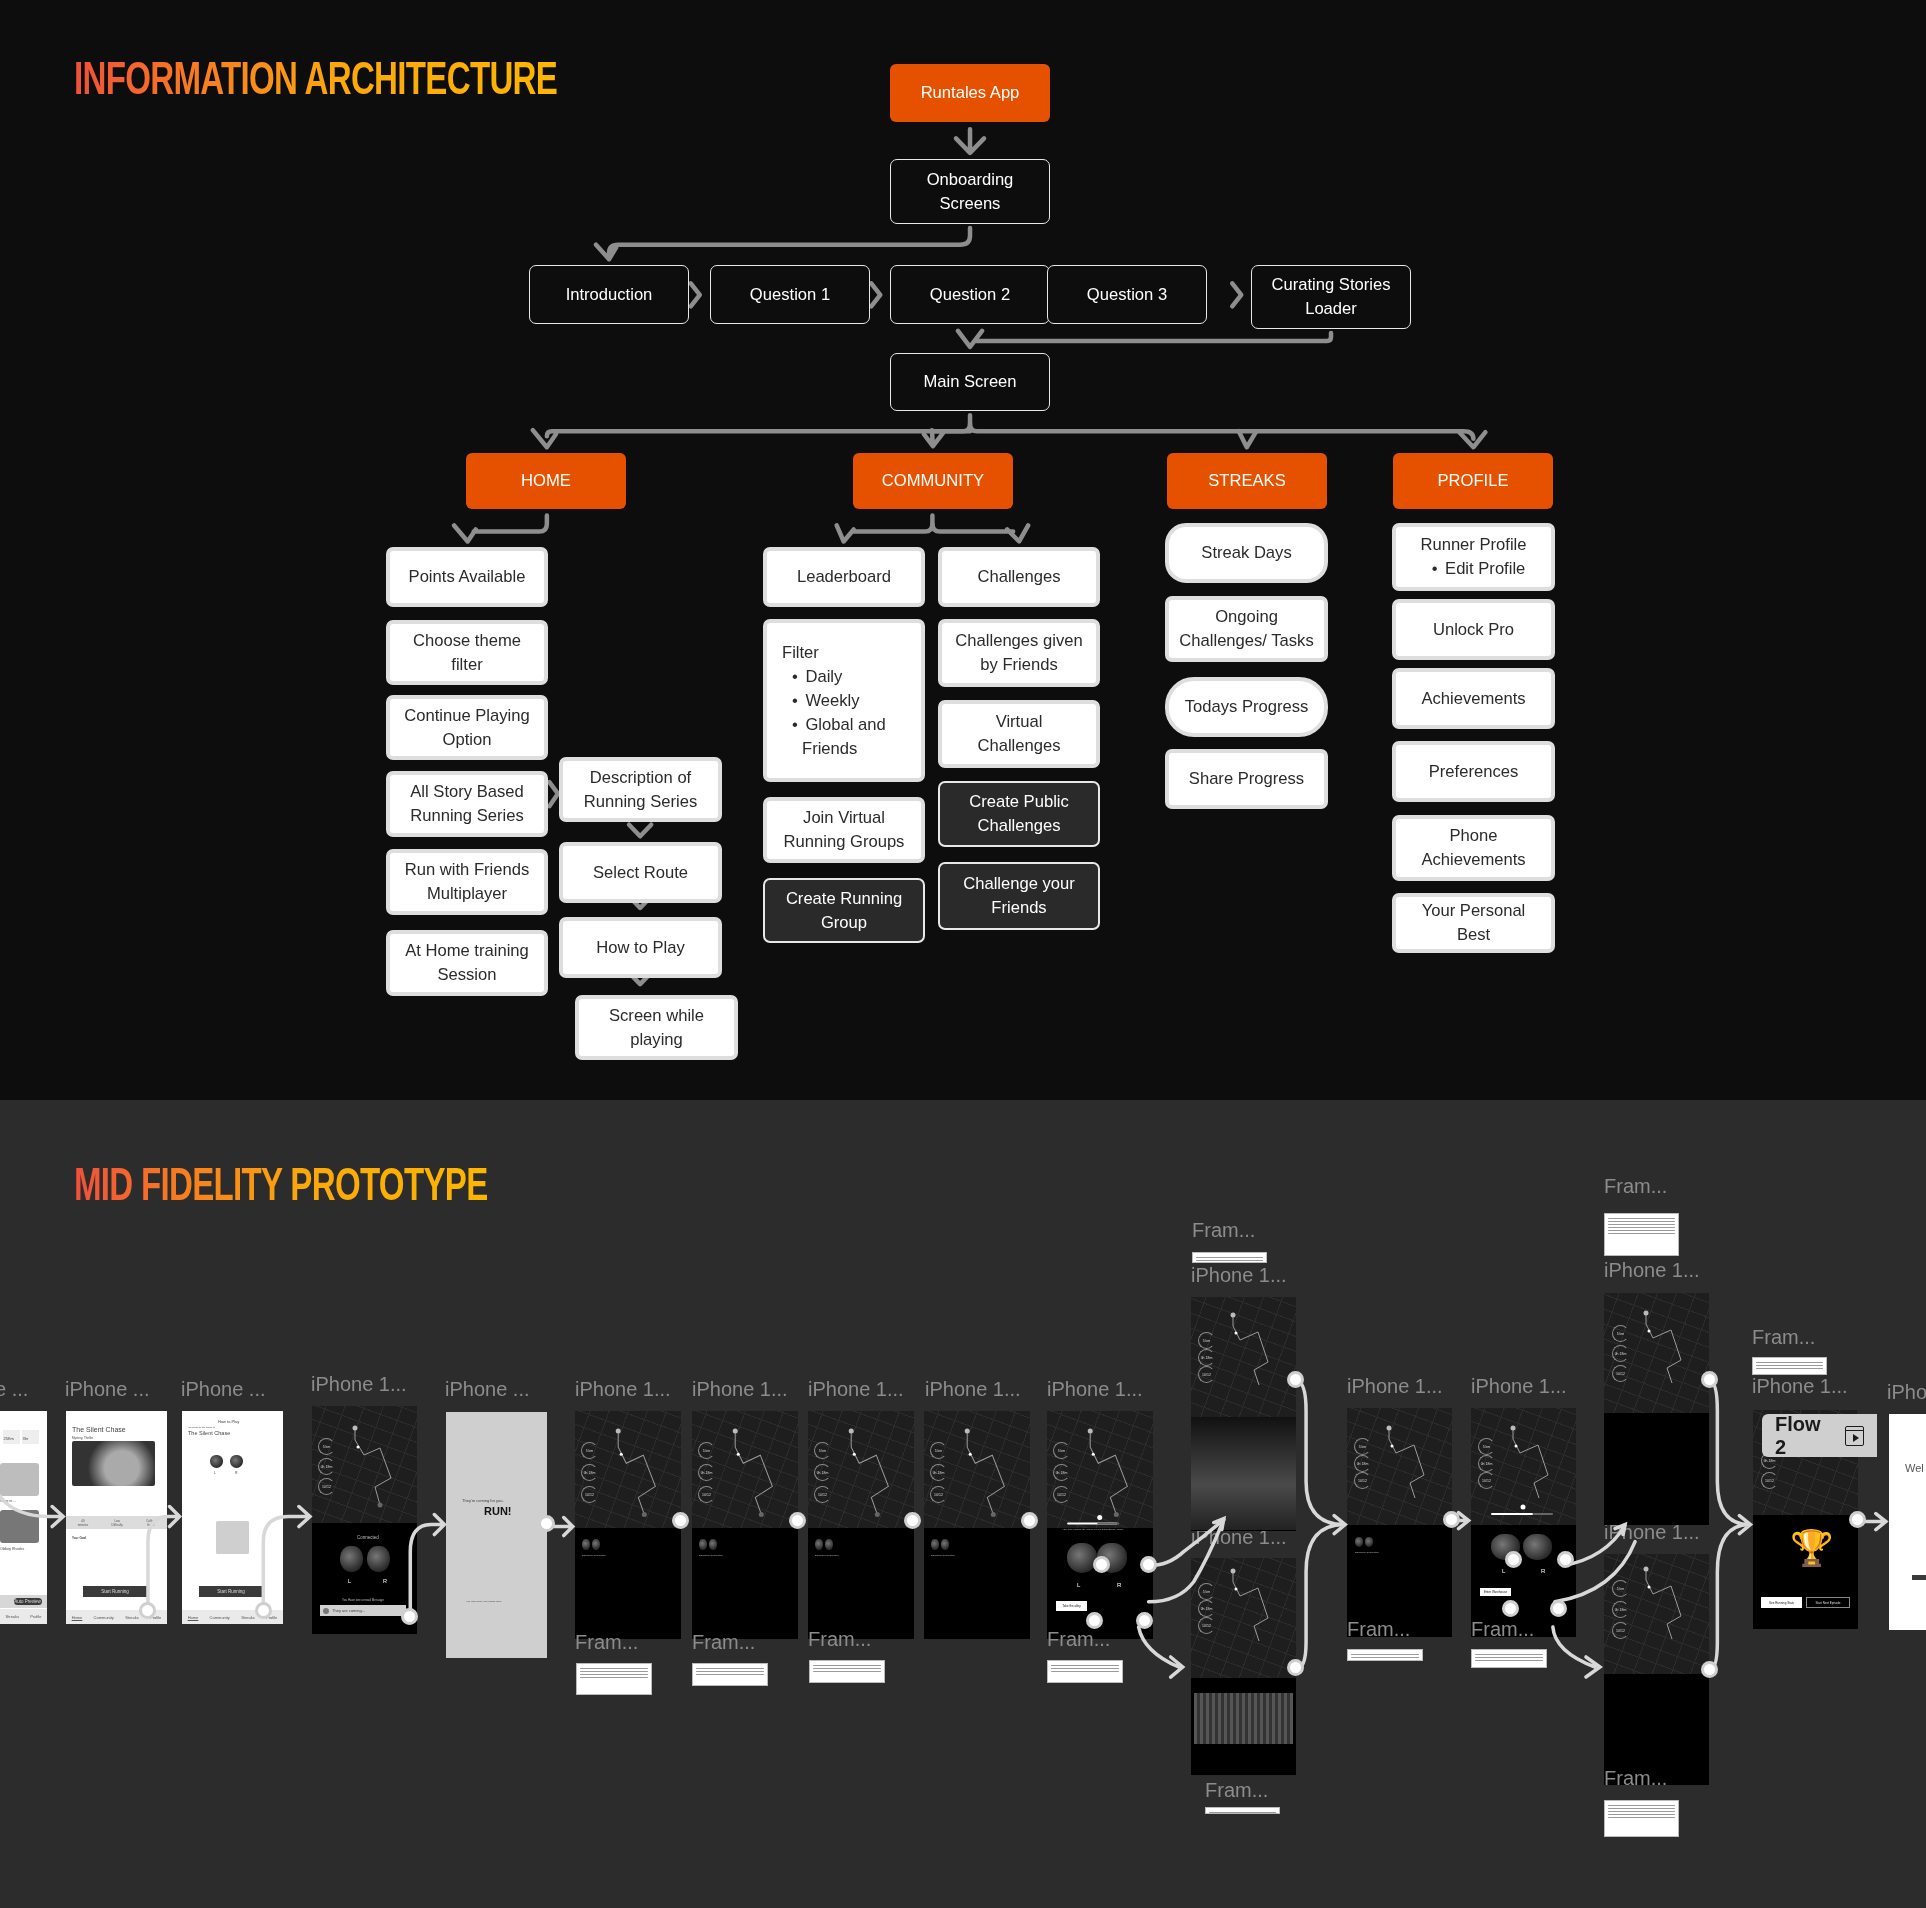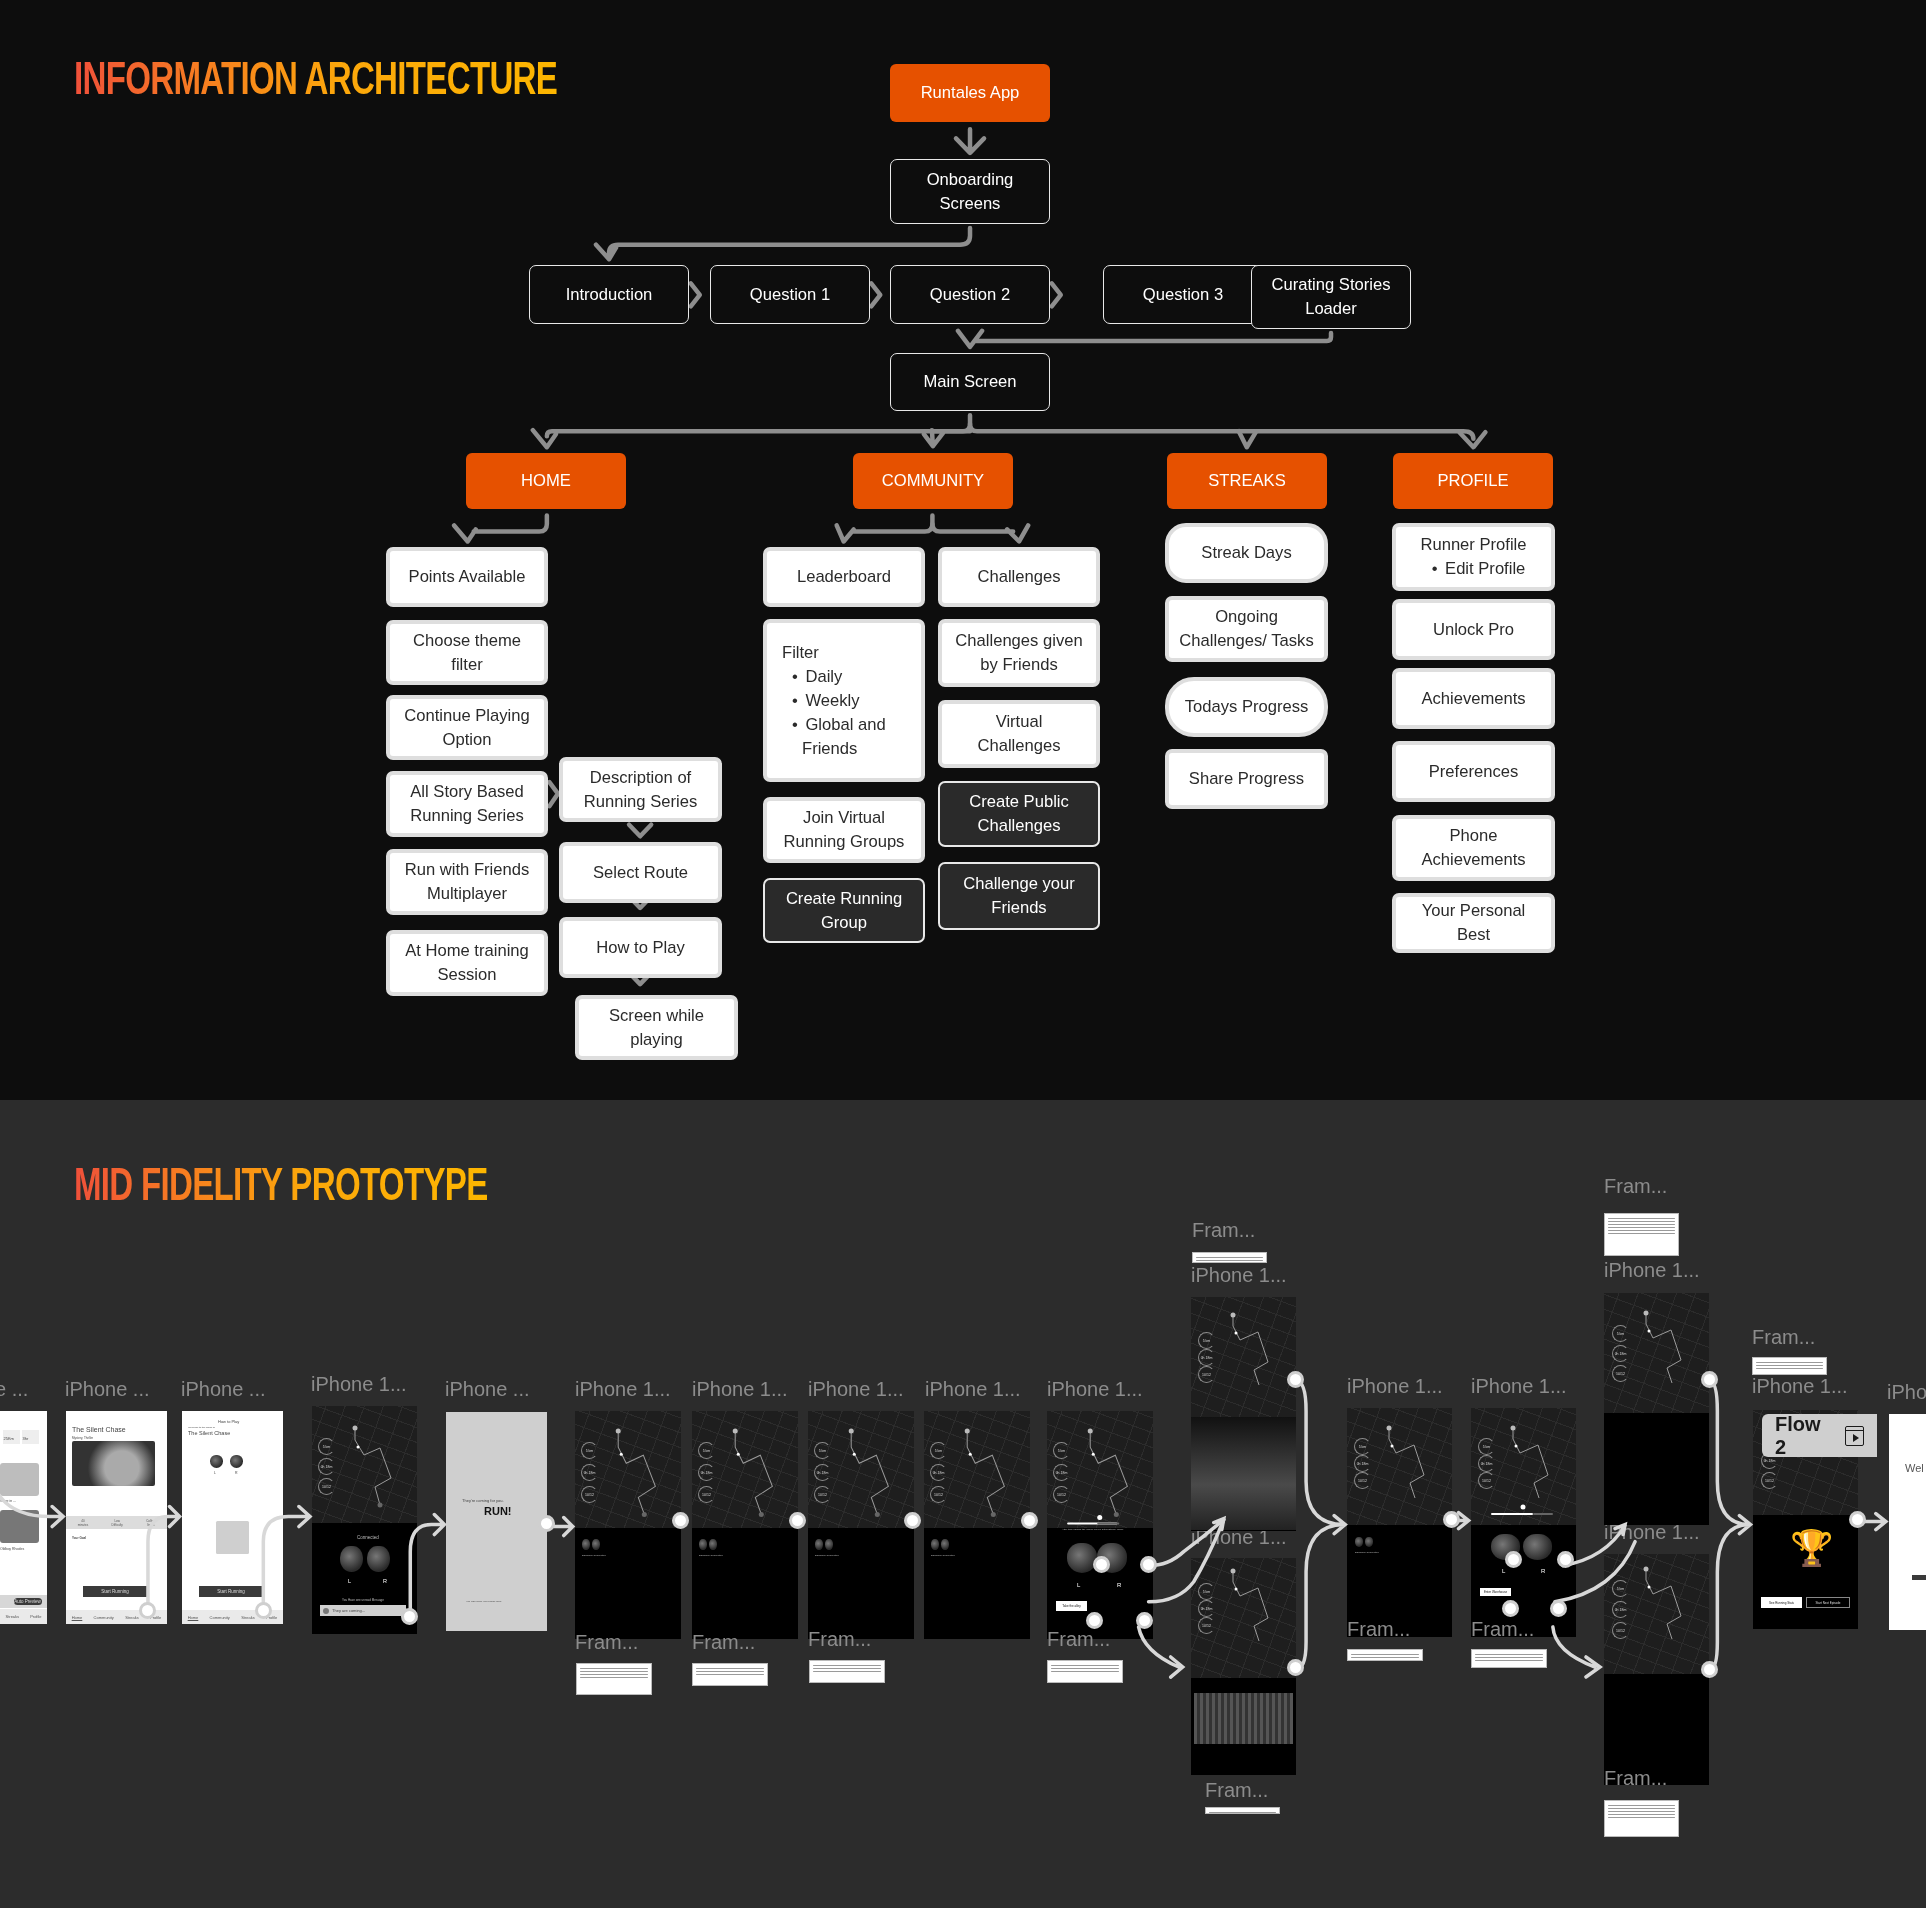--- a/index.html
+++ b/index.html
@@ -130,21 +130,21 @@
 
   <div class="node outline" style="left:529px; top:265px; width:160px; height:59px;">
       <span>Introduction</span>
     </div>
   <div class="node outline" style="left:710px; top:265px; width:160px; height:59px;">
       <span>Question 1</span>
     </div>
   <div class="node outline" style="left:890px; top:265px; width:160px; height:59px;">
       <span>Question 2</span>
     </div>
-  <div class="node outline" style="left:1103px; top:265px; width:160px; height:59px;">
+  <div class="node outline" style="left:1047px; top:265px; width:160px; height:59px;">
       <span>Question 3</span>
     </div>
   <div class="node outline" style="left:1251px; top:265px; width:160px; height:64px; white-space:pre-line;"><span>Curating Stories
 Loader</span></div>
 
   <div class="node outline" style="left:890px; top:353px; width:160px; height:58px;">
       <span>Main Screen</span>
     </div>
 
   <div class="node orange" style="left:466px; top:453px; width:160px; height:56px;">
@@ -346,21 +346,21 @@
       <span class="tiny" style="left:36px; top:54px; color:#fff; font-size:5.5px;">L</span>
       <span class="tiny" style="left:71px; top:54px; color:#fff; font-size:5.5px;">R</span>
       <span class="tiny" style="left:30px; top:74px; font-size:3px;">You Have one unread Message</span>
       <div style="position:absolute; left:8px; top:81px; width:86px; height:11px; background:#d0d0d0; display:flex; align-items:center; gap:3px; padding-left:3px; font-size:4px; color:#444;">
         <span style="width:6px; height:6px; border-radius:50%; background:#777; display:inline-block;"></span>
         <span>They are coming...</span>
       </div>
     </div>
   </div>
 
-  <div class="phone grey" style="left:446px; top:312px; width:101px; height:219px;">
+  <div class="phone grey" style="left:446px; top:312px; width:101px; height:246px;">
     <span class="ph-text" style="left:16px; top:86px; font-size:4px;">They're coming for you.</span>
     <span class="ph-text" style="left:38px; top:93px; font-size:11px; font-weight:700; color:#111;">RUN!</span>
     <span class="ph-text" style="left:20px; top:188px; font-size:2.5px;">You Can close your Phone Now</span>
   </div>
 
   <div class="phone map" style="left:575px; top:311px; width:106px; height:228px;">
     <div class="map-top" style="height:117px;">
       <div class="stat-circle" style="left:6px; top:31px;">5 km</div>
       <div class="stat-circle" style="left:6px; top:53px;">0h 18m</div>
       <div class="stat-circle" style="left:6px; top:75px;">10/12</div>

